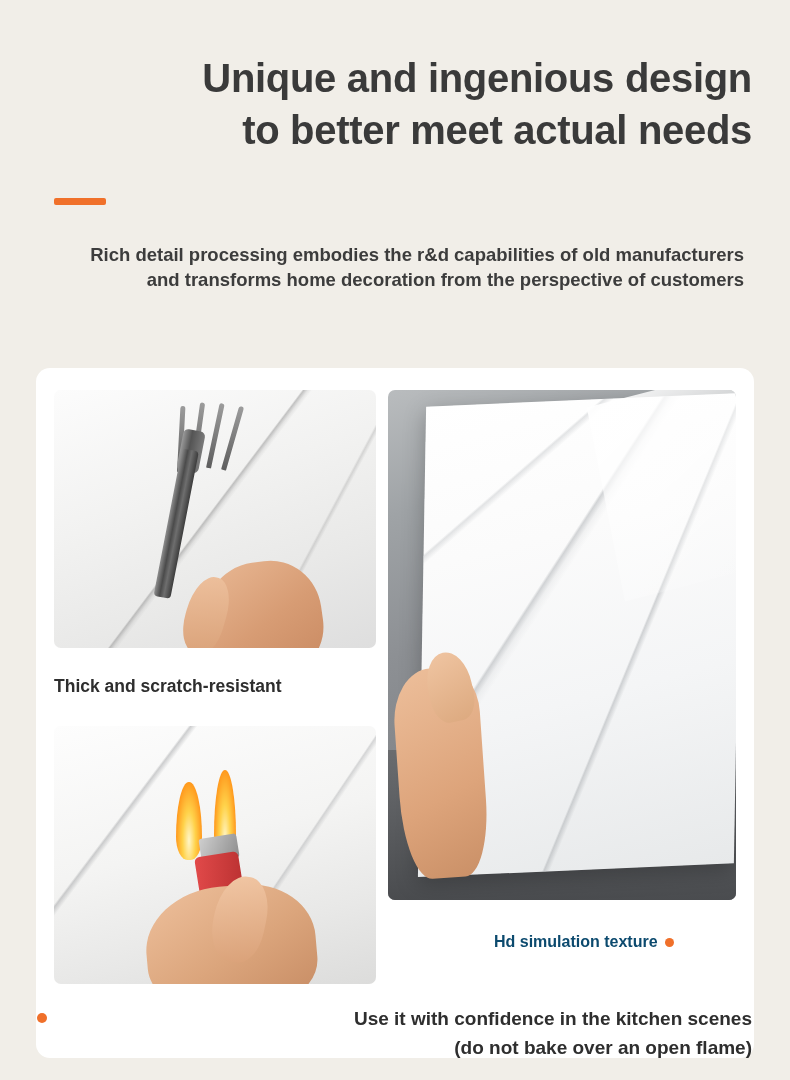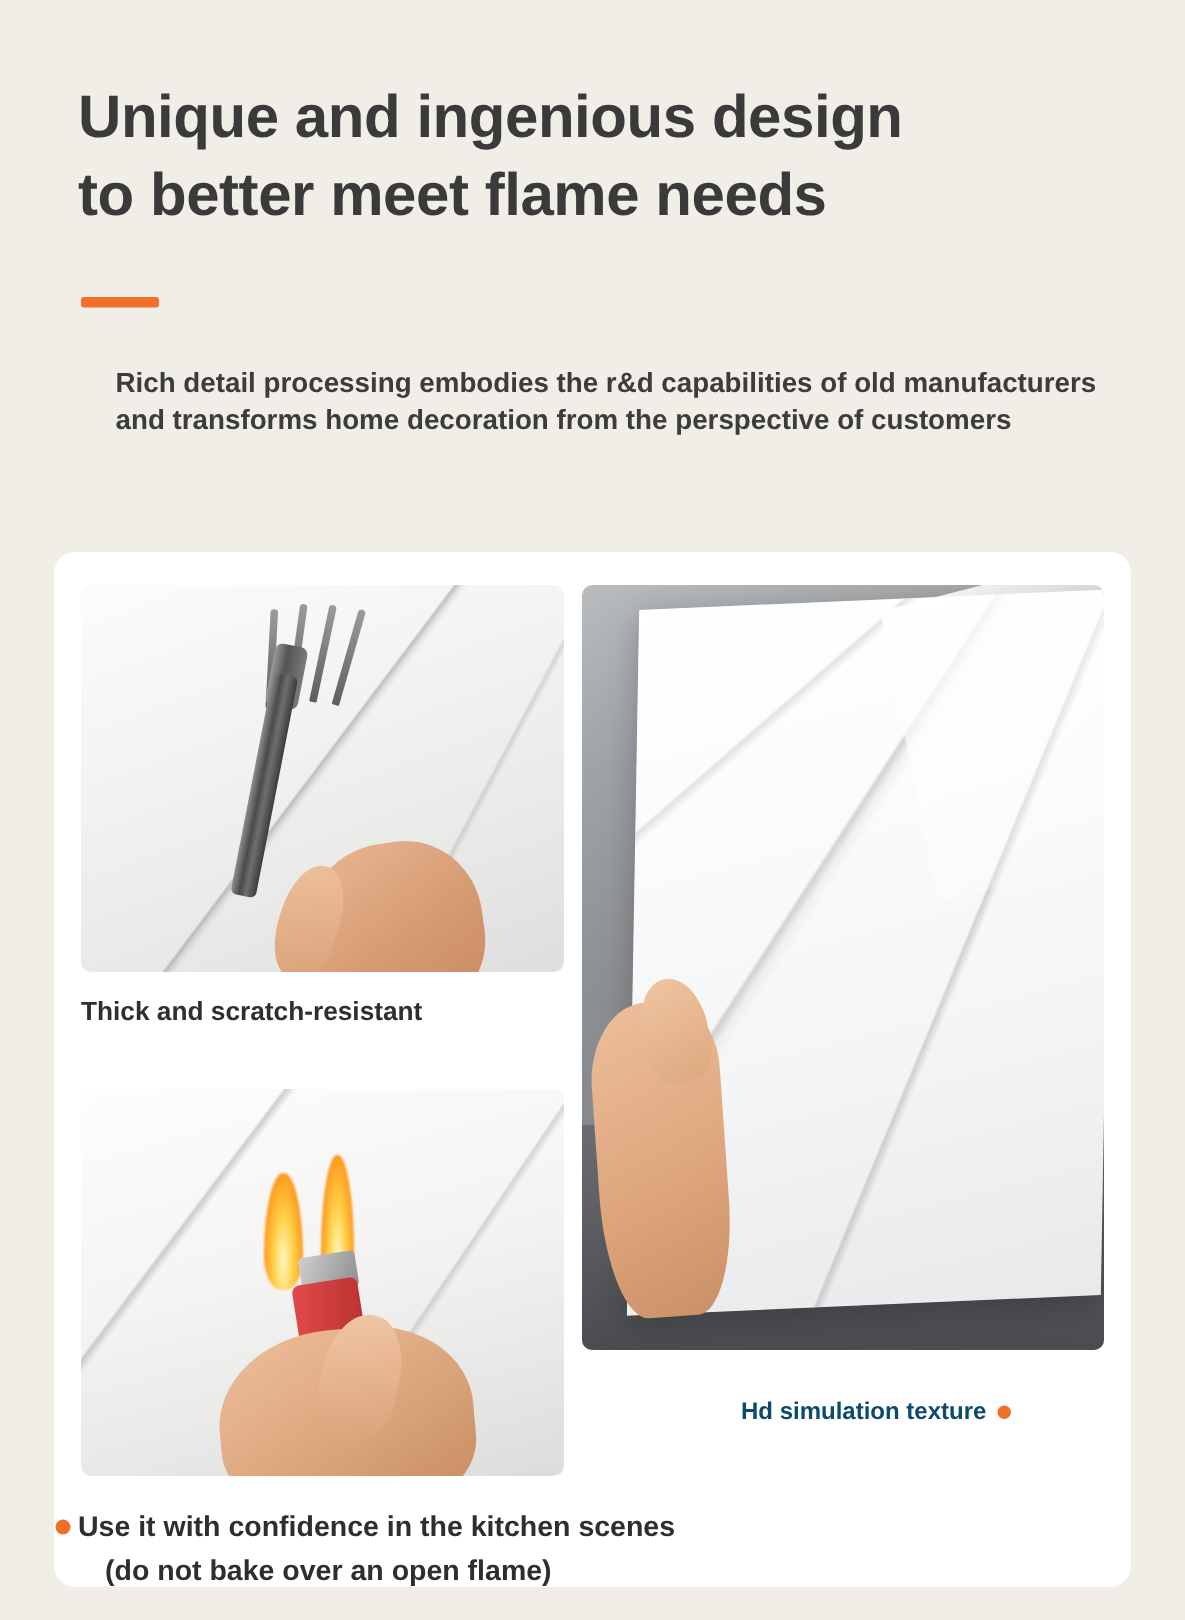--- a/index.html
+++ b/index.html
@@ -8,20 +8,21 @@
     height: 1080px;
     background: #f1eee8;
     font-family: "Liberation Sans", sans-serif;
     overflow: hidden;
   }
   .page {
     position: relative;
     width: 790px;
     height: 1080px;
     background: #f1eee8;
+    text-align: right;
   }
 
   
   .headline {
     position: absolute;
     left: 52px;
     top: 52px;
     width: 700px;
     font-size: 40px;
     line-height: 52px;
@@ -40,21 +41,20 @@
   }
   .subhead {
     position: absolute;
     left: 54px;
     top: 242px;
     width: 690px;
     font-size: 18.5px;
     line-height: 25px;
     font-weight: bold;
     color: #3c3c3c;
-    margin-left: 23px;
   }
 
   
   .card {
     position: absolute;
     left: 36px;
     top: 368px;
     width: 718px;
     height: 690px;
     background: #ffffff;
@@ -223,21 +223,21 @@
     width: 52px; height: 86px;
     background: linear-gradient(160deg,#f2c8a6,#d9a077);
     border-radius: 50% 46% 40% 44%;
     transform: rotate(12deg);
   }
 
   
   .cap-scratch {
     position: absolute;
     left: 18px;
-    top: 296px;
+    top: 308px;
     font-size: 17.5px;
     font-weight: bold;
     color: #2e2e2e;
   }
   .cap-hd {
     position: absolute;
     left: 458px;
     top: 565px;
     font-size: 16px;
     font-weight: bold;
@@ -272,21 +272,21 @@
   }
   .cap-kitchen .line2 { display: block; padding-left: 18px; }
 </style>
 </head>
 <body>
 
 <div class="page">
 
   <div class="headline">
     <div>Unique and ingenious design</div>
-    <div>to better meet flame needs</div>
+    <div>to better meet actual needs</div>
   </div>
 
   <div class="accent-bar"></div>
 
   <div class="subhead">Rich detail processing embodies the r&amp;d capabilities of old manufacturers and transforms home decoration from the perspective of customers</div>
 
   <div class="card">
 
     <div class="photo photo-fork">
       <div class="tine t1"></div>

